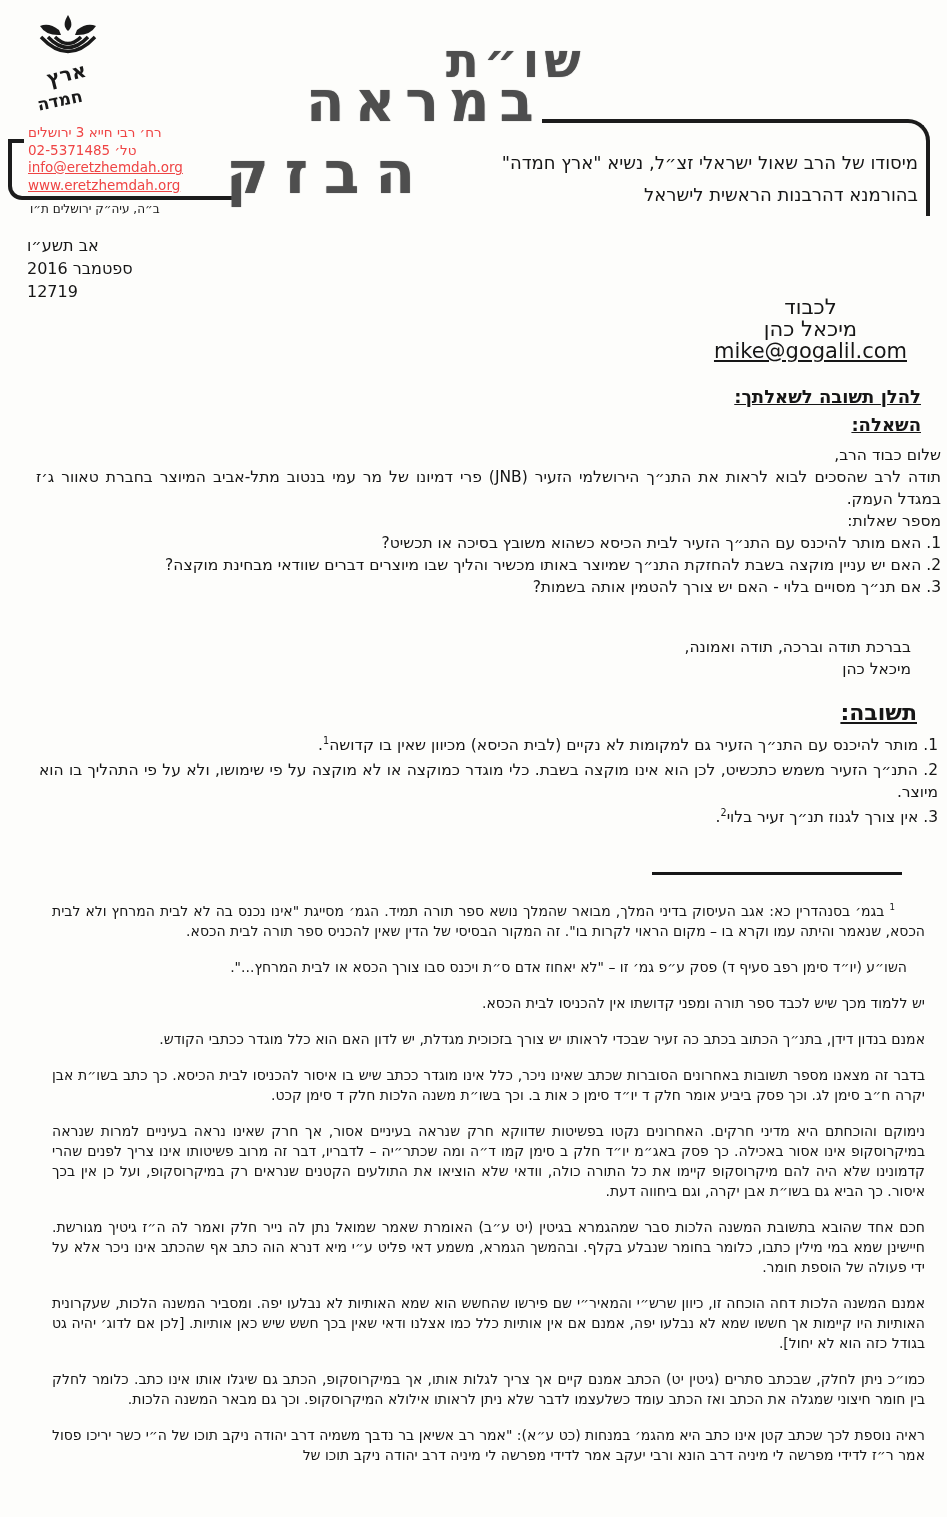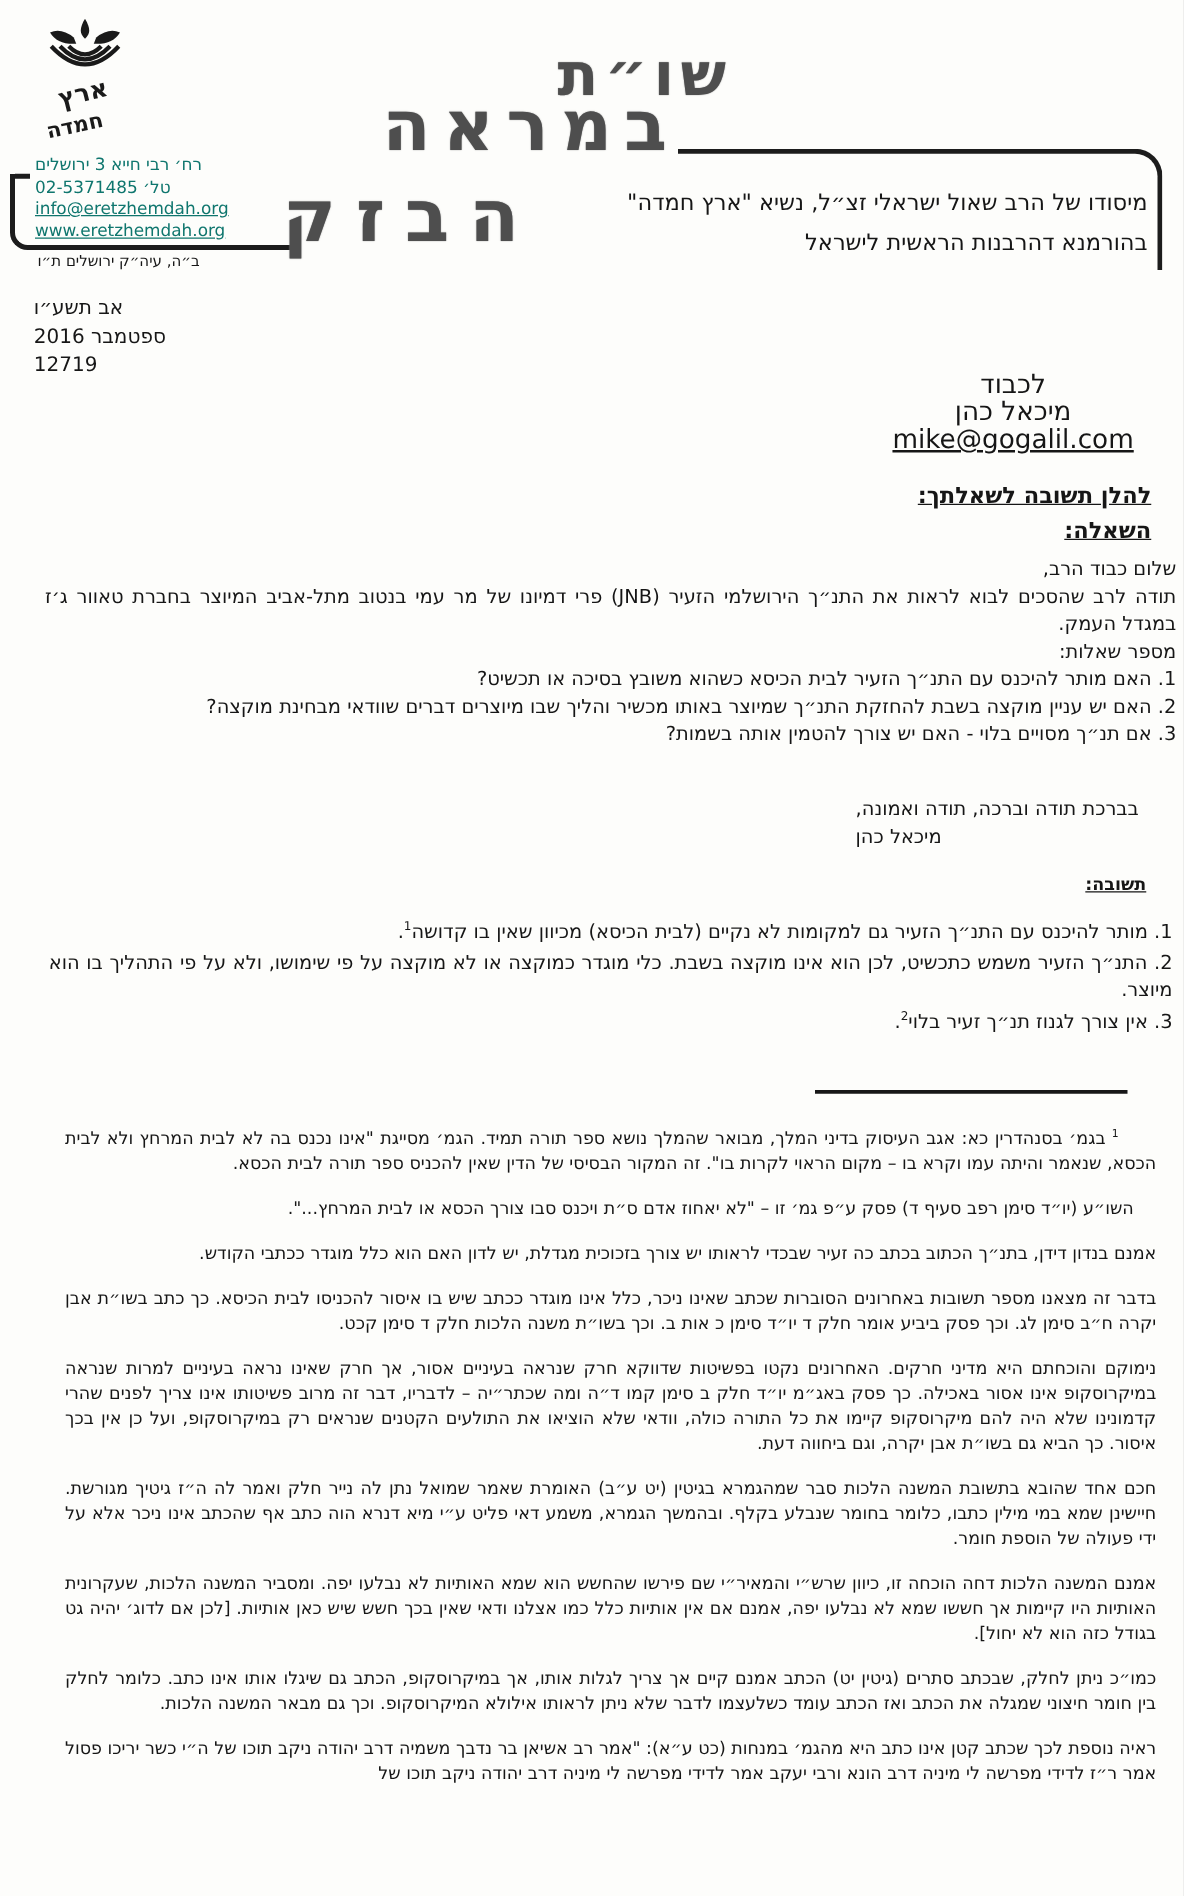--- a/index.html
+++ b/index.html
@@ -4,44 +4,44 @@
 <style>
   html,body{margin:0;padding:0;background:#d8d8d8;}
   .page{
     position:relative;width:947px;height:1517px;margin:0 auto;
     background:#fdfdfb;color:#161616;overflow:hidden;
     font-family:"DejaVu Sans",sans-serif;direction:rtl;
   }
   
   .logo{position:absolute;left:28px;top:14px;}
   .contact{position:absolute;left:28px;top:124px;font-size:13.5px;line-height:17.5px;text-align:left;}
-  .contact div,.contact a{display:block;color:#0f766e;}
+  .contact div,.contact a{display:block;color:#ef4444;}
   .link{text-decoration:underline;cursor:pointer;}
   .bracket-left{position:absolute;left:8px;top:139px;width:224px;height:57px;
     border-left:4px solid #1c1c1c;border-bottom:4px solid #1c1c1c;border-bottom-left-radius:14px;}
   .bracket-left::before{content:"";position:absolute;top:0;left:0;width:12px;height:4px;background:#1c1c1c;}
   .bsd{position:absolute;left:30px;top:202px;font-size:12px;}
   .frame-right{position:absolute;left:542px;top:119px;width:384px;height:93px;
     border-top:4px solid #1c1c1c;border-right:4px solid #1c1c1c;border-top-right-radius:22px;}
   .title-word{position:absolute;font-weight:bold;color:#4e4e4e;line-height:1;
     text-shadow:0 0 1px #7a7a7a;}
   .t1{left:414px;top:36px;font-size:48px;letter-spacing:5px;margin-left:32px;}
   .t2{left:306px;top:74px;font-size:56px;letter-spacing:10px;}
   .t3{left:226px;top:144px;font-size:58px;letter-spacing:16px;}
   .subtitle{position:absolute;right:29px;top:147px;text-align:right;font-size:18px;line-height:32px;}
   
   .date-block{position:absolute;left:27px;top:234px;font-size:16px;line-height:23px;text-align:left;}
   .recipient{position:absolute;right:40px;top:296px;font-size:21px;line-height:22px;text-align:center;}
   .headings{position:absolute;right:26px;top:383px;font-size:18px;line-height:28px;font-weight:bold;text-align:right;}
   .headings div{text-decoration:underline;}
-  .h-answer{position:absolute;right:30px;top:700px;font-size:14px;font-weight:bold;text-decoration:underline;}
+  .h-answer{position:absolute;right:30px;top:700px;font-size:22px;font-weight:bold;text-decoration:underline;}
   
   .question{position:absolute;left:36px;right:6px;top:444px;font-size:15.5px;line-height:22px;text-align:justify;}
   .question p{margin:0;}
-  .closing{position:absolute;right:36px;top:636px;font-size:15.5px;line-height:22px;text-align:left;}
+  .closing{position:absolute;right:36px;top:636px;font-size:15.5px;line-height:22px;text-align:right;}
   .answer{position:absolute;left:36px;right:6px;top:731px;font-size:15.5px;line-height:22px;text-align:justify;}
   .answer p{margin:3px;}
   sup{font-size:0.62em;line-height:0;}
   
   .fn-sep{position:absolute;right:45px;top:872px;width:250px;height:3px;background:#171717;}
   .footnotes{position:absolute;left:36px;right:6px;top:885px;font-size:14px;line-height:20px;text-align:justify;}
   .footnotes p{margin:16px;}
   .ind-lg{text-indent:30px;}
   .ind-sm{text-indent:18px;}
 </style>
@@ -124,20 +124,21 @@
     <p><span>1. מותר להיכנס עם התנ״ך הזעיר גם למקומות לא נקיים (לבית הכיסא) מכיוון שאין בו קדושה</span><sup>1</sup><span>.</span></p>
     <p><span>2. התנ״ך הזעיר משמש כתכשיט, לכן הוא אינו מוקצה בשבת. כלי מוגדר כמוקצה או לא מוקצה על פי שימושו, ולא על פי התהליך בו הוא מיוצר.</span><sup></sup><span></span></p>
     <p><span>3. אין צורך לגנוז תנ״ך זעיר בלוי</span><sup>2</sup><span>.</span></p>
   </div>
 
   <div class="fn-sep"></div>
 
   <div class="footnotes">
     <p class="ind-lg"><sup>1</sup> <span>בגמ׳ בסנהדרין כא: אגב העיסוק בדיני המלך, מבואר שהמלך נושא ספר תורה תמיד. הגמ׳ מסייגת "אינו נכנס בה לא לבית המרחץ ולא לבית הכסא, שנאמר והיתה עמו וקרא בו – מקום הראוי לקרות בו". זה המקור הבסיסי של הדין שאין להכניס ספר תורה לבית הכסא.</span></p>
     <p class="ind-sm">השו״ע (יו״ד סימן רפב סעיף ד) פסק ע״פ גמ׳ זו – "לא יאחוז אדם ס״ת ויכנס סבו צורך הכסא או לבית המרחץ...".</p>
+    <p>יש ללמוד מכך שיש לכבד ספר תורה ומפני קדושתו אין להכניסו לבית הכסא.</p>
     <p>אמנם בנדון דידן, בתנ״ך הכתוב בכתב כה זעיר שבכדי לראותו יש צורך בזכוכית מגדלת, יש לדון האם הוא כלל מוגדר ככתבי הקודש.</p>
     <p>בדבר זה מצאנו מספר תשובות באחרונים הסוברות שכתב שאינו ניכר, כלל אינו מוגדר ככתב שיש בו איסור להכניסו לבית הכיסא. כך כתב בשו״ת אבן יקרה ח״ב סימן לג. וכך פסק ביביע אומר חלק ד יו״ד סימן כ אות ב. וכך בשו״ת משנה הלכות חלק ד סימן קכט.</p>
     <p>נימוקם והוכחתם היא מדיני חרקים. האחרונים נקטו בפשיטות שדווקא חרק שנראה בעיניים אסור, אך חרק שאינו נראה בעיניים למרות שנראה במיקרוסקופ אינו אסור באכילה. כך פסק באג״מ יו״ד חלק ב סימן קמו ד״ה ומה שכתר״יה – לדבריו, דבר זה מרוב פשיטותו אינו צריך לפנים שהרי קדמונינו שלא היה להם מיקרוסקופ קיימו את כל התורה כולה, וודאי שלא הוציאו את התולעים הקטנים שנראים רק במיקרוסקופ, ועל כן אין בכך איסור. כך הביא גם בשו״ת אבן יקרה, וגם ביחווה דעת.</p>
     <p>חכם אחד שהובא בתשובת המשנה הלכות סבר שמהגמרא בגיטין (יט ע״ב) האומרת שאמר שמואל נתן לה נייר חלק ואמר לה ה״ז גיטיך מגורשת. חיישינן שמא במי מילין כתבו, כלומר בחומר שנבלע בקלף. ובהמשך הגמרא, משמע דאי פליט ע״י מיא דנרא הוה כתב אף שהכתב אינו ניכר אלא על ידי פעולה של הוספת חומר.</p>
     <p>אמנם המשנה הלכות דחה הוכחה זו, כיוון שרש״י והמאיר״י שם פירשו שהחשש הוא שמא האותיות לא נבלעו יפה. ומסביר המשנה הלכות, שעקרונית האותיות היו קיימות אך חששו שמא לא נבלעו יפה, אמנם אם אין אותיות כלל כמו אצלנו ודאי שאין בכך חשש שיש כאן אותיות. [לכן אם לדוג׳ יהיה גט בגודל כזה הוא לא יחול].</p>
     <p>כמו״כ ניתן לחלק, שבכתב סתרים (גיטין יט) הכתב אמנם קיים אך צריך לגלות אותו, אך במיקרוסקופ, הכתב גם שיגלו אותו אינו כתב. כלומר לחלק בין חומר חיצוני שמגלה את הכתב ואז הכתב עומד כשלעצמו לדבר שלא ניתן לראותו אילולא המיקרוסקופ. וכך גם מבאר המשנה הלכות.</p>
     <p>ראיה נוספת לכך שכתב קטן אינו כתב היא מהגמ׳ במנחות (כט ע״א): "אמר רב אשיאן בר נדבך משמיה דרב יהודה ניקב תוכו של ה״י כשר יריכו פסול אמר ר״ז לדידי מפרשה לי מיניה דרב הונא ורבי יעקב אמר לדידי מפרשה לי מיניה דרב יהודה ניקב תוכו של</p>
   </div>
 
 </div>

